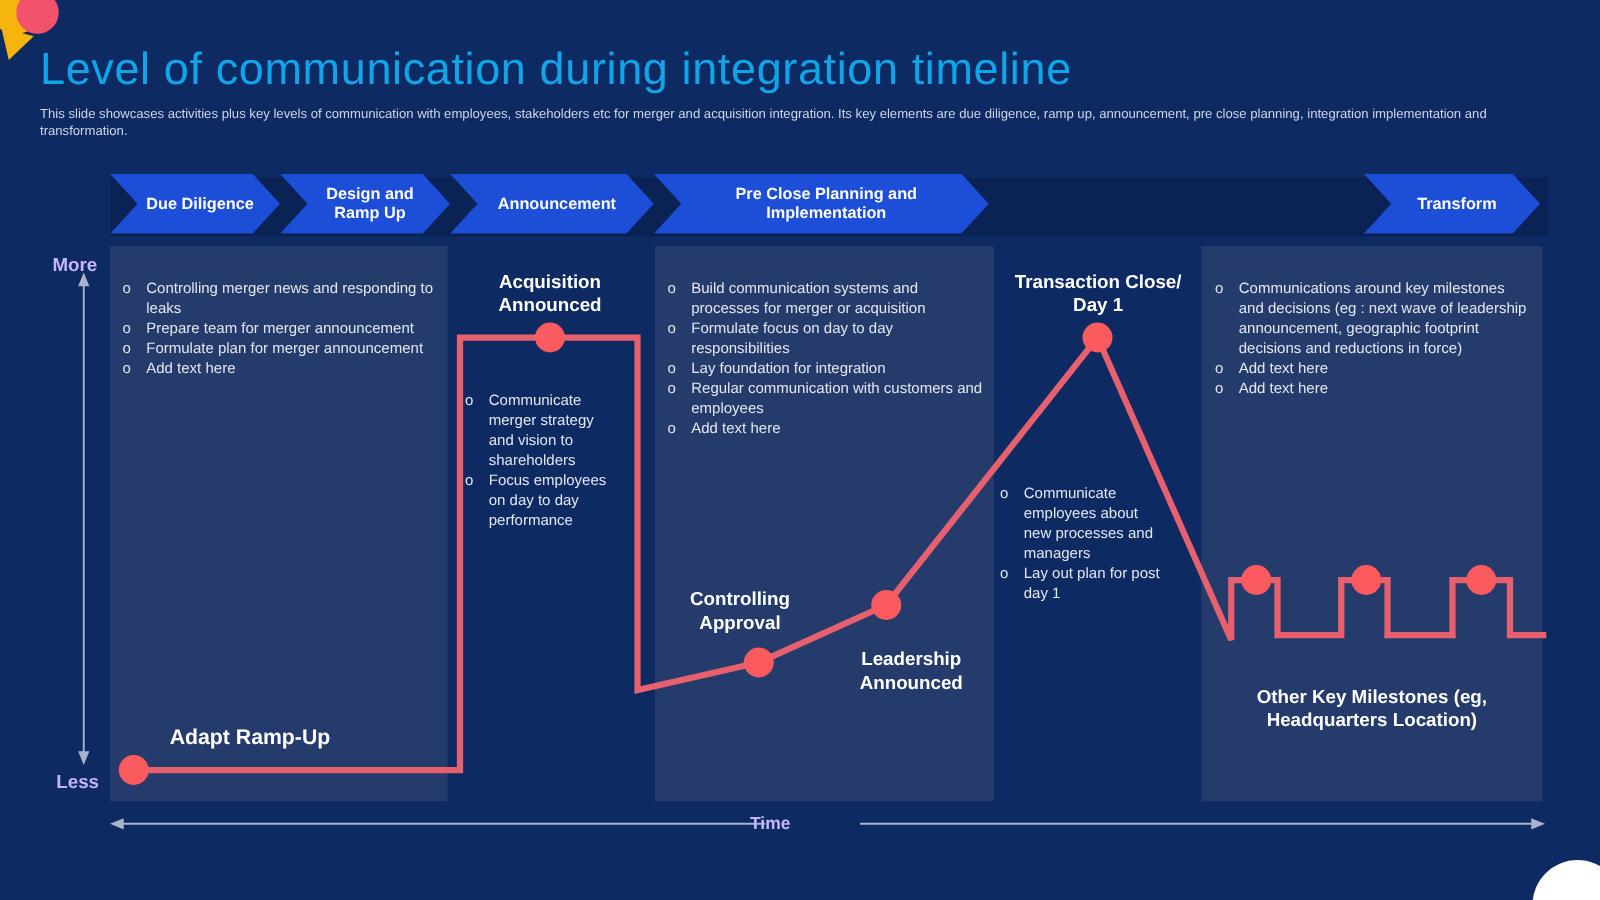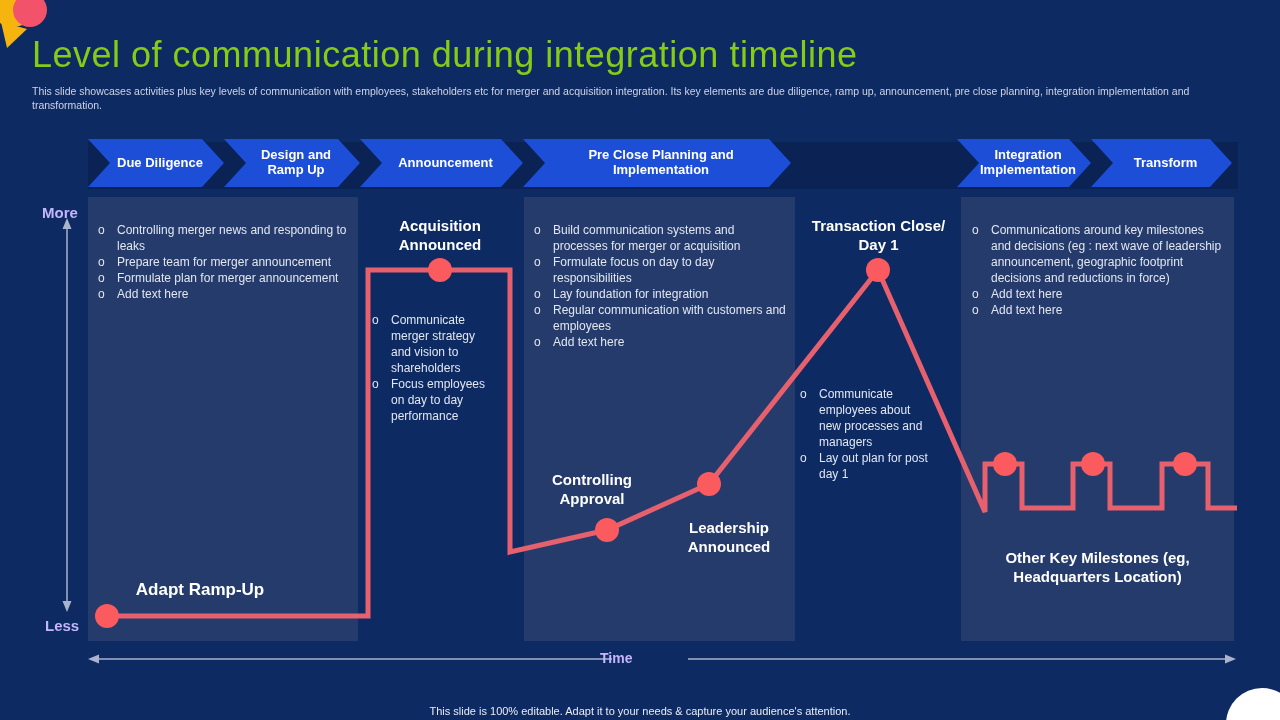--- a/index.html
+++ b/index.html
@@ -6,21 +6,21 @@
   html,body { background:#0a1e4a; }
   .slide {
     position:relative; width:1280px; height:720px; overflow:hidden;
     background:#0d2a63;
     font-family:"Liberation Sans", sans-serif;
     color:#fff;
   }
   .abs { position:absolute; }
 
   
-  .title { left:32px; top:34px; font-size:36px; font-weight:400; letter-spacing:0.5px; color:#84cc16; }
+  .title { left:32px; top:34px; font-size:36px; font-weight:400; letter-spacing:0.5px; color:#0ea5e9; }
   .subtitle { left:32px; top:84px; width:1165px; font-size:10.5px; line-height:14px; color:#cdd5e6; }
 
   
   .chevron-strip { left:88px; top:142px; width:1150px; height:47px; background:#0a2254; }
   .chevron {
     top:139px; height:48px; background:#1d4ed8;
     clip-path:polygon(0% 0%, calc(100% - 22px) 0%, 100% 50%, calc(100% - 22px) 100%, 0% 100%, 22px 50%);
     display:flex; align-items:center; justify-content:center; text-align:center;
     font-size:13px; font-weight:bold; line-height:1.15; color:#fff;
     padding:0 20px 0 28px;
@@ -79,21 +79,20 @@
   </svg>
 
   <div class="abs title">Level of communication during integration timeline</div>
   <div class="abs subtitle">This slide showcases activities plus key levels of communication  with employees, stakeholders etc for merger and acquisition integration. Its key elements are due diligence, ramp up, announcement, pre close planning,  integration implementation and transformation.</div>
 
   <div class="abs chevron-strip"></div>
   <div class="abs chevron" style="left:88px;width:136px;">Due Diligence</div>
   <div class="abs chevron" style="left:224px;width:136px;">Design and Ramp Up</div>
   <div class="abs chevron" style="left:360px;width:163px;">Announcement</div>
   <div class="abs chevron" style="left:523px;width:268px;">Pre Close Planning and Implementation</div>
-  <div class="abs chevron" style="left:957px;width:134px;">Integration Implementation</div>
   <div class="abs chevron" style="left:1091px;width:141px;">Transform</div>
 
   <div class="abs panel panel-1"></div>
   <div class="abs panel panel-2"></div>
   <div class="abs panel panel-3"></div>
 
   <svg class="abs overlay" width="1280" height="720" viewBox="0 0 1280 720">
 
     <g stroke="#a9b3cc" fill="#a9b3cc">
       <line x1="67" y1="227" x2="67" y2="603" stroke-width="1.5"></line>
@@ -199,17 +198,16 @@
   <div class="abs mlabel lbl-transaction">Transaction Close/ Day 1</div>
   <div class="abs mlabel lbl-regulatory">Controlling Approval</div>
   <div class="abs mlabel lbl-leadership">Leadership Announced</div>
   <div class="abs mlabel lbl-otherkey">Other Key Milestones (eg, Headquarters Location)</div>
   <div class="abs mlabel lbl-rampup">Adapt Ramp-Up</div>
 
   <div class="abs axis-label lbl-more">More</div>
   <div class="abs axis-label lbl-less">Less</div>
   <div class="abs axis-label lbl-time">Time</div>
 
-  <div class="abs footer">This slide is 100% editable.  Adapt it to your needs &amp; capture your audience's attention.</div>
 
   <div class="abs deco-white-circle"></div>
 
 </div>
 
 </body></html>

